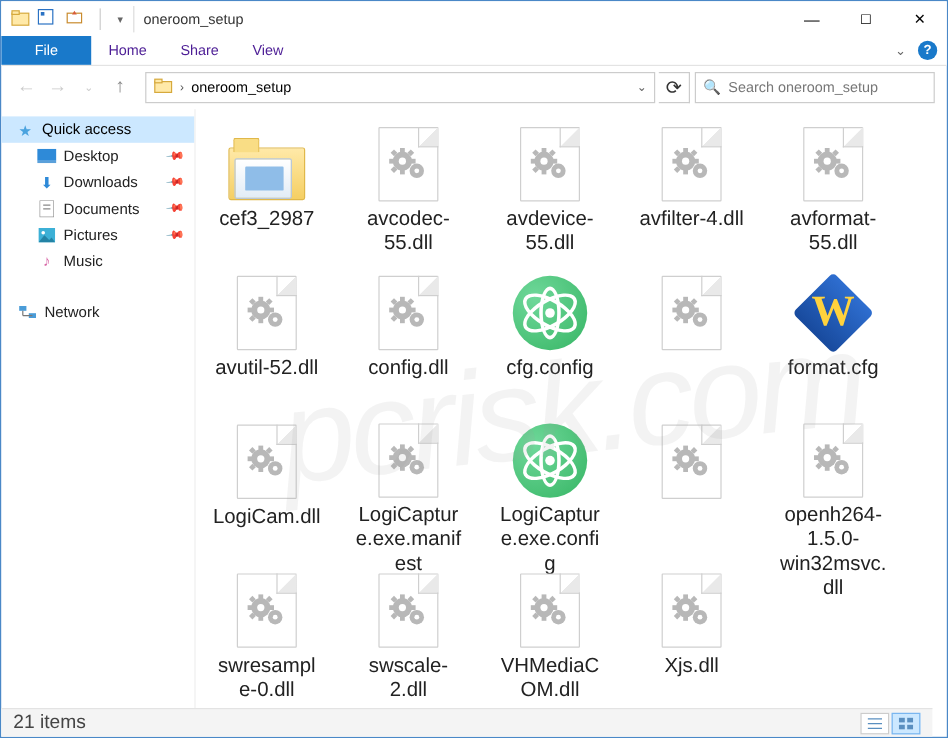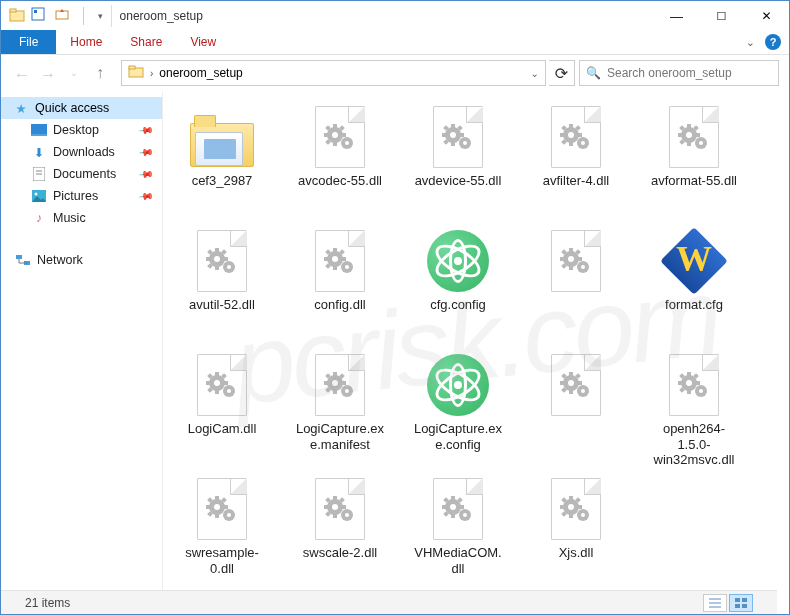--- a/index.html
+++ b/index.html
@@ -10,22 +10,22 @@
 .tb-icon { width: 16px; height: 16px; margin-right: 6px; }
 .qat { display: flex; gap: 10px; align-items: center; }
 .qat-sep { width: 1px; height: 18px; background: #ccc; margin: 0 4px; }
 .title-sep { width: 1px; height: 22px; background: #ddd; margin: 0 8px; }
 .title-text { font-size: 12px; color: #333; }
 .wincontrols { margin-left: auto; display: flex; }
 .wincontrols div { width: 45px; height: 30px; display: flex; align-items: center; justify-content: center; }
 
 
 .ribbon { height: 24px; display: flex; align-items: flex-end; background: #fff; border-bottom: 1px solid #e3e3e3; position: relative; }
-.file-tab { background: #1979ca; color: #fff; font-size: 12px; padding: 5px 18px; }
-.rtab { font-size: 12px; color: #b91c1c; padding: 5px 14px; }
+.file-tab { background: #1979ca; color: #fff; font-size: 12px; padding: 5px 28px; }
+.rtab { font-size: 12px; color: #4c1d95; padding: 5px 14px; }
 .ribbon-right { position: absolute; right: 8px; top: 3px; display: flex; gap: 10px; align-items: center; }
 .help-circle { width: 16px; height: 16px; border-radius: 50%; background: #1979ca; color:#fff; font-size:11px; display:flex; align-items:center; justify-content:center; font-weight:bold; }
 
 
 .addressrow { height: 36px; display: flex; align-items: center; padding: 4px 10px; gap: 4px; }
 .navbtn { width: 22px; height: 22px; display:flex; align-items:center; justify-content:center; color:#888; }
 .navbtn.disabled { color: #ccc; }
 .addrbox { flex: 1; height: 26px; border: 1px solid #ccc; display: flex; align-items: center; padding: 0 6px; gap: 6px; margin: 0 6px; }
 .addr-chev { color: #555; font-size: 10px; }
 .refbtn { width: 26px; height: 26px; border: 1px solid #ccc; border-left:none; margin-left:-7px; display:flex; align-items:center; justify-content:center; color:#333; }
@@ -37,21 +37,21 @@
 .sb-item { display: flex; align-items: center; height: 22px; font-size: 12.5px; padding-left: 14px; gap: 6px; color:#222; }
 .sb-item.indent { padding-left: 30px; }
 .sb-item.qa { background: #cce8ff; font-weight:400; color:#000; padding-left:12px; }
 .pin { margin-left:auto; margin-right:10px; color:#6a6a6a; transform: rotate(40deg); font-size:10px; }
 .sb-ico { width: 16px; height: 16px; display:flex; align-items:center; justify-content:center; }
 
 .content { flex: 1; padding: 10px 6px 0 14px; overflow: auto; position: relative; }
 .grid { display: flex; flex-wrap: wrap; gap: 0px 28px; align-content: flex-start; }
 .item { width: 90px; height: 124px; display: flex; flex-direction: column; align-items: center; text-align: center; }
 .icon64 { width: 64px; height: 64px; display:flex; align-items:center; justify-content:center; margin-top:4px; }
-.item .label { font-size: 13px; color: #222; margin-top: 4px; line-height: 1.2; word-break: break-word; max-width: 96px; }
+.item .label { font-size: 17px; color: #222; margin-top: 4px; line-height: 1.2; word-break: break-word; max-width: 96px; }
 
 
 .page { width: 50px; height: 62px; background: #fff; border: 1px solid #cfcfcf; position: relative; border-radius:1px; }
 .page::before { content:""; position:absolute; top:-1px; right:-1px; width:16px; height:16px; background: linear-gradient(135deg, transparent 49%, #e9e9e9 51%); border-bottom:1px solid #cfcfcf; border-left:1px solid #cfcfcf; }
 .gears { position:absolute; left:50%; top:55%; transform:translate(-50%,-50%); }
 
 
 .folder { width: 64px; height: 52px; position:relative; margin-top:8px; }
 .folder .back { position:absolute; bottom:0; width:64px; height:44px; background: linear-gradient(#ffe9a8,#f5cf63); border:1px solid #e0b84a; border-radius:2px; }
 .folder .tab { position:absolute; top:0; left:4px; width:22px; height:12px; background:#f9dd85; border:1px solid #e0b84a; border-bottom:none; border-radius:2px 2px 0 0; }
@@ -68,21 +68,21 @@
 
 .fmt { width:62px; height:62px; position:relative; }
 .fmt .dia { position:absolute; left:50%; top:50%; width:48px; height:48px; background: linear-gradient(#2e6ed0,#184a9d); transform:translate(-50%,-50%) rotate(45deg); border-radius:4px; }
 .fmt .rope { position:absolute; left:50%; top:46%; transform:translate(-50%,-50%); font-size:36px; color:#ffd23d; font-weight:bold; font-family: "Brush Script MT", cursive; }
 
 
 .logi { width:62px; height:62px; border-radius:14px; background:#8a3ff2; display:flex; align-items:center; justify-content:center; }
 .logi .ring { width:36px; height:36px; border:5px solid #fff; border-radius:50%; }
 
 
-.statusbar { position:absolute; bottom:0; left:0; right:12px; height:24px; background:#f4f4f4; border-top:1px solid #e3e3e3; display:flex; align-items:center; padding:0 24px; font-size:12px; color:#444; }
+.statusbar { position:absolute; bottom:0; left:0; right:12px; height:24px; background:#f4f4f4; border-top:1px solid #e3e3e3; display:flex; align-items:center; padding:0 10px; font-size:16px; color:#444; }
 .viewbtns { margin-left:auto; display:flex; gap:2px; }
 .vbtn { width:24px; height:18px; border:1px solid #ccc; display:flex; align-items:center; justify-content:center; background:#fff; }
 .vbtn.active { background:#cce8ff; border-color:#7ab6ef; }
 
 
 .wm { position:absolute; inset:0; pointer-events:none; display:flex; align-items:center; justify-content:center; }
 .wm span { font-size:110px; color:rgba(160,160,160,0.12); font-weight:300; font-style:italic; transform:rotate(-6deg); letter-spacing:-4px; }
 </style>
 </head>
 <body>

